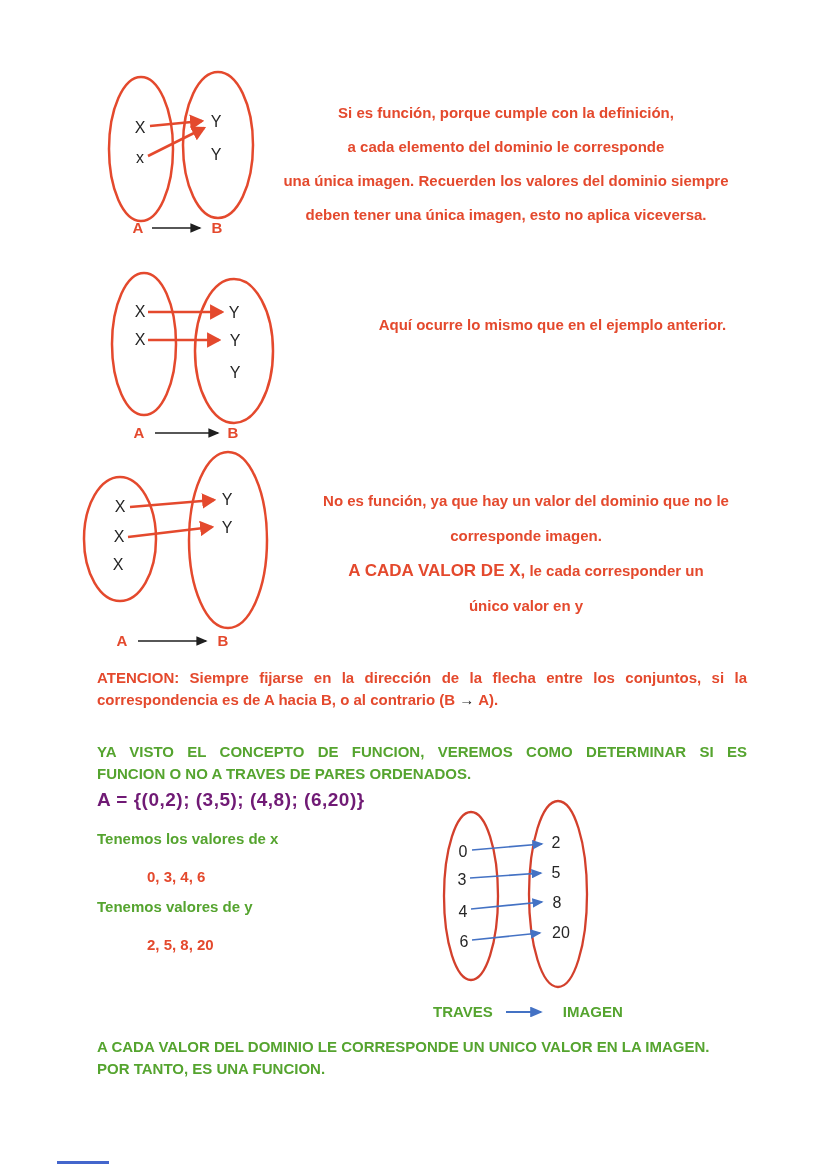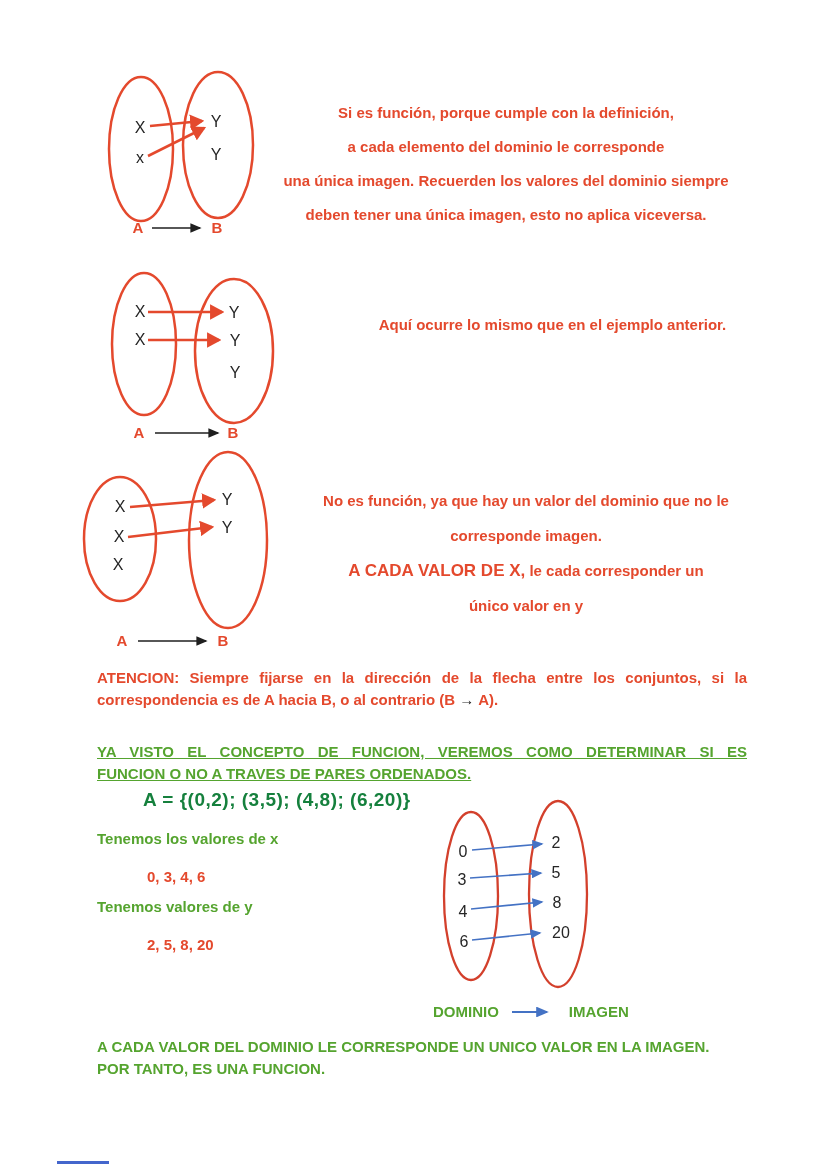--- a/index.html
+++ b/index.html
@@ -12,21 +12,21 @@
   .note-red { color:#E4492D; font-weight:bold; font-size:15px;margin-top:8px; }
   .note-green { color:#55A42F; font-weight:bold; font-size:15px; }
   .centered { text-align:center; }
   .justify-last { text-align:justify; text-align-last:justify; }
   .lh34 { line-height:34px; }
   .lh35 { line-height:35px; }
   .lh22 { line-height:22px; }
   .lh30 { line-height:30px; }
   .emph-caps { font-size:17px; }
   .arrow-black-char { color:#1f1f1f; font-weight:bold; padding:0 4px; }
-  .set-notation { color:#15803d; font-weight:bold; font-size:19px; letter-spacing:0.5px;margin-left:46px; }
+  .set-notation { color:#701a75; font-weight:bold; font-size:19px; letter-spacing:0.5px; }
   .indent { padding-left:50px; }
   .domain-row { display:flex; align-items:center; gap:12px; }
   .nowrap { white-space:nowrap; }
   svg text { font-family:"Liberation Sans", sans-serif; }
   .el-label { font-size:16px; fill:#262626; }
   .set-label { font-size:15px; font-weight:bold; fill:#E4492D; }
   .blue-line { background:#4466CC; }
 </style>
 </head>
 <body>
@@ -119,21 +119,21 @@
     <div>único valor en y</div>
   </div>
 
   <div class="abs note-red lh22" style="left:97px; top:659px; width:650px;">
     <div class="justify-last">ATENCION: Siempre fijarse en la dirección de la flecha entre los conjuntos, si la</div>
     <div>
       <span>correspondencia es de A hacia B, o al contrario (B</span><span class="arrow-black-char">→</span><span>A).</span>
     </div>
   </div>
 
-  <div class="abs note-green lh22" style="left:97px; top:741px; width:650px;text-decoration:underline;">
+  <div class="abs note-green lh22" style="left:97px; top:741px; width:650px;">
     <div class="justify-last">YA VISTO EL CONCEPTO DE FUNCION, VEREMOS COMO DETERMINAR SI ES</div>
     <div>FUNCION O NO A TRAVES DE PARES ORDENADOS.</div>
   </div>
 
   <div class="abs set-notation" style="left:97px; top:789px;">A = {(0,2); (3,5); (4,8); (6,20)}</div>
 
   <div class="abs lh30" style="left:97px; top:824px;">
     <div class="note-green">Tenemos los valores de x</div>
     <div class="note-red indent">0, 3, 4, 6</div>
     <div class="note-green">Tenemos valores de y</div>
@@ -156,21 +156,21 @@
     <text class="el-label" x="126" y="83" text-anchor="middle">5</text>
     <text class="el-label" x="127" y="113" text-anchor="middle">8</text>
     <text class="el-label" x="131" y="143" text-anchor="middle">20</text>
     <line x1="42" y1="55" x2="112" y2="49" stroke="#4472C4" stroke-width="1.6" marker-end="url(#d4-blue)"></line>
     <line x1="40" y1="83" x2="111" y2="78" stroke="#4472C4" stroke-width="1.6" marker-end="url(#d4-blue)"></line>
     <line x1="41" y1="114" x2="112" y2="107" stroke="#4472C4" stroke-width="1.6" marker-end="url(#d4-blue)"></line>
     <line x1="42" y1="145" x2="110" y2="138" stroke="#4472C4" stroke-width="1.6" marker-end="url(#d4-blue)"></line>
   </svg>
 
   <div class="abs domain-row" style="left:433px; top:1003px;">
-    <span class="note-green">DOMINIO</span>
+    <span class="note-green">TRAVES</span>
     <svg width="46" height="12" viewBox="0 0 46 12">
       <defs>
         <marker id="dom-blue" markerWidth="7" markerHeight="6" refX="6" refY="3" orient="auto">
           <path d="M0,0 L7,3 L0,6 Z" fill="#4472C4"></path>
         </marker>
       </defs>
       <line x1="1" y1="6" x2="36" y2="6" stroke="#4472C4" stroke-width="1.8" marker-end="url(#dom-blue)"></line>
     </svg>
     <span class="note-green">IMAGEN</span>
   </div>

